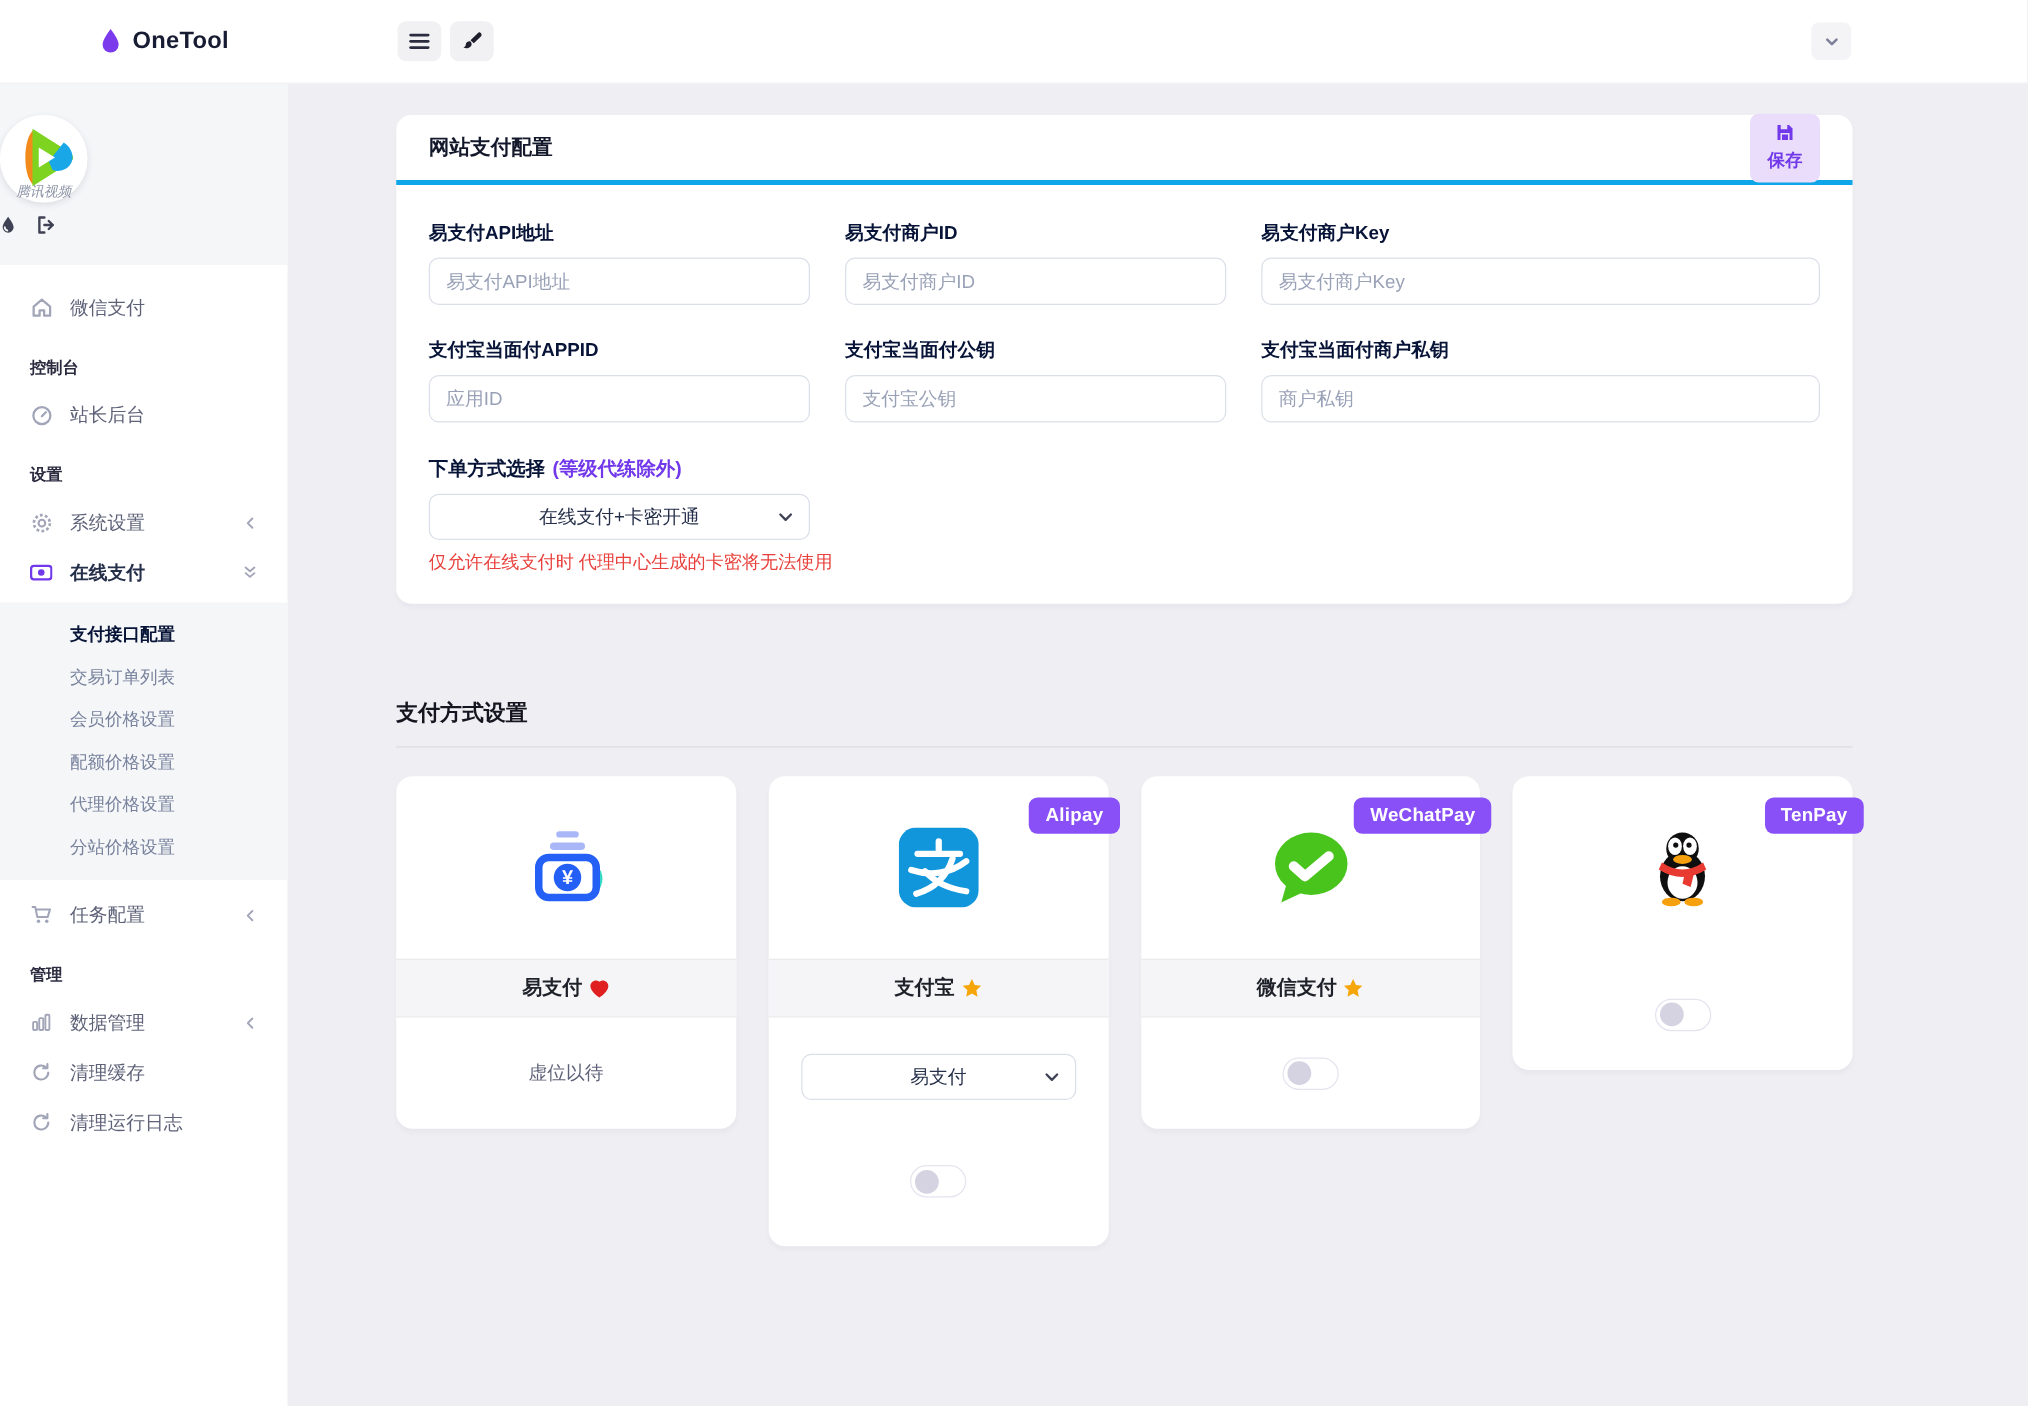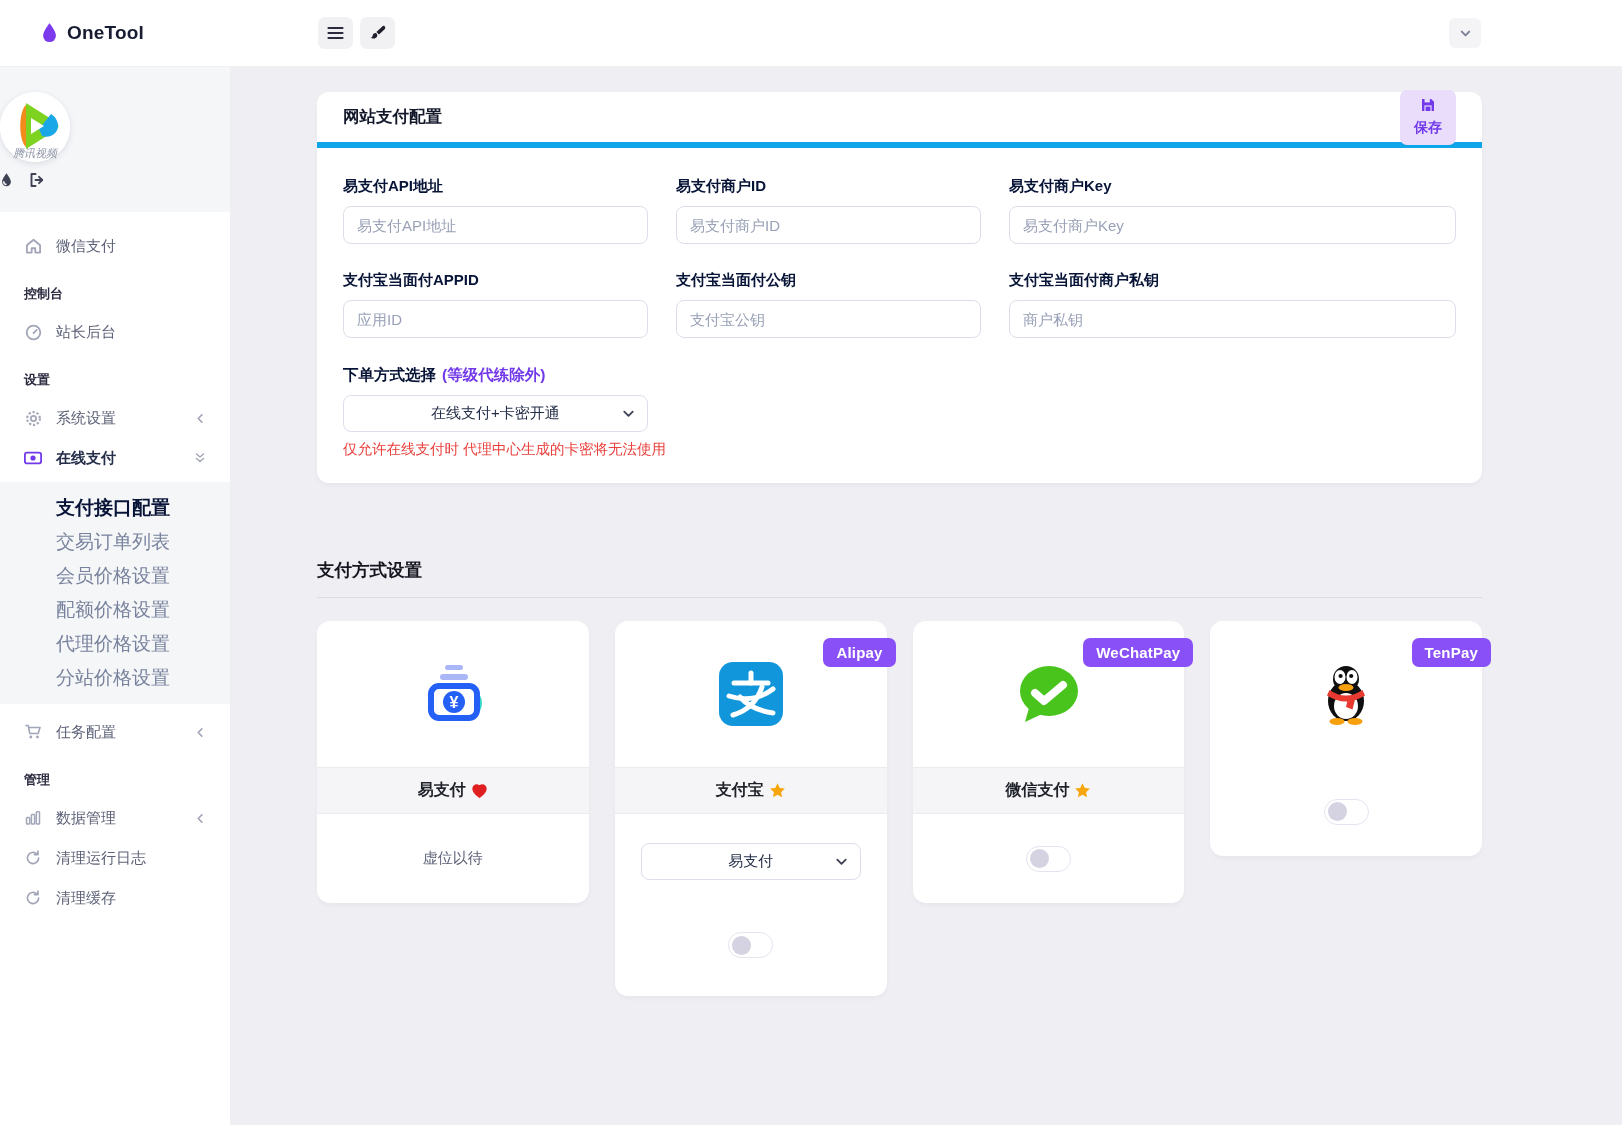--- a/index.html
+++ b/index.html
@@ -6,21 +6,21 @@
   html,body { width:1622px; height:1125px; }
   body {
     font-family:"Liberation Sans","DejaVu Sans",sans-serif;
     background:#efeef3; color:#252f4a; overflow:hidden;
   }
   
   .header {
     height:67px; background:#fff; border-bottom:1px solid #f1f1f4;
     display:flex; align-items:center; position:relative; z-index:5;
   }
-  .brand { width:230px; padding-left:40px; display:flex; align-items:flex-end; gap:8px; }
+  .brand { width:230px; padding-left:79px; display:flex; align-items:flex-end; gap:8px; }
   .brand-text { font-size:19px; font-weight:700; color:#181c32; letter-spacing:.2px; }
   .header-actions { margin-left:88px; display:flex; gap:7px; }
   .icon-btn {
     width:35px; height:32px; border:none; border-radius:7px; background:#f1f1f3;
     display:flex; align-items:center; justify-content:center; color:#2b2b40; cursor:pointer;
   }
   .header-right { margin-left:auto; margin-right:141px; }
   .icon-btn.small { width:32px; height:30px; background:#f4f4f6; color:#7e8299; border-radius:6px; }
 
   
@@ -39,32 +39,32 @@
   .nav-item {
     height:40px; display:flex; align-items:center; gap:14px;
     padding:0 24px; font-size:15px; color:#5e6278; cursor:pointer;
   }
   .nav-item .nico { color:#a1a5b7; display:flex; width:18px; justify-content:center; }
   .nav-item .chev { margin-left:auto; color:#a1a5b7; display:flex; }
   .nav-item.parent-active { color:#252f4a; font-weight:600; }
   .nav-item.parent-active .nico { color:#7239ea; }
   .nav-section { padding:0 24px; margin:19px 0 9px; font-size:13px; font-weight:700; color:#2b2b40; }
   .submenu { background:#f5f6f8; padding:9px 0; margin-top:4px; }
-  .submenu-item { height:34px; display:flex; align-items:center; padding-left:56px; font-size:19px; color:#78829d; cursor:pointer; }
+  .submenu-item { height:34px; display:flex; align-items:center; padding-left:56px; font-size:14px; color:#78829d; cursor:pointer; }
   .submenu-item.active { color:#071437; font-weight:700; }
   .nav-gap { height:8px; }
 
   
   .card {
     width:1165px; background:#fff; border-radius:12px;
     box-shadow:0 3px 4px rgba(30,30,60,.03);
   }
   .card-header {
     height:56px; padding:0 26px; display:flex; align-items:center; justify-content:space-between;
-    border-bottom:6px solid #0ea5e9;
+    border-bottom:4px solid #0ea5e9;
   }
   .card-title { font-size:16.5px; font-weight:700; color:#13182b; }
   .save-btn {
     display:flex; align-items:center; gap:7px; border:none; cursor:pointer;
     background:#e9ddfb; color:#7239ea; font-weight:700; font-size:14px;
     padding:8px 14px; border-radius:7px; font-family:inherit;flex-direction:column;
   }
   .card-body { padding:29px 26px 24px; }
   .field-grid { display:grid; grid-template-columns:305px 305px 1fr; column-gap:28px; row-gap:27px; }
   .field-label { font-size:15px; font-weight:600; color:#071437; margin-bottom:10px; }
@@ -288,30 +288,30 @@
             </svg>
         </span>
       </div>
       <div class="nav-item">
         <span class="nico">
           <svg width="16" height="16" viewBox="0 0 16 16">
               <path d="M13.6 8A5.6 5.6 0 1 1 11.8 3.9" fill="none" stroke="currentColor" stroke-width="1.7" stroke-linecap="round"></path>
               <path d="M12.9 1.2v3.4H9.5" fill="none" stroke="currentColor" stroke-width="1.7" stroke-linecap="round" stroke-linejoin="round"></path>
             </svg>
         </span>
-        <span>清理运行日志</span>
+        <span>清理缓存</span>
       </div>
       <div class="nav-item">
         <span class="nico">
           <svg width="16" height="16" viewBox="0 0 16 16">
               <path d="M13.6 8A5.6 5.6 0 1 1 11.8 3.9" fill="none" stroke="currentColor" stroke-width="1.7" stroke-linecap="round"></path>
               <path d="M12.9 1.2v3.4H9.5" fill="none" stroke="currentColor" stroke-width="1.7" stroke-linecap="round" stroke-linejoin="round"></path>
             </svg>
         </span>
-        <span>清理缓存</span>
+        <span>清理运行日志</span>
       </div>
     </div>
   </div>
 
   <div class="main">
 
     <div class="card">
       <div class="card-header">
         <div class="card-title">网站支付配置</div>
         <button class="save-btn">

